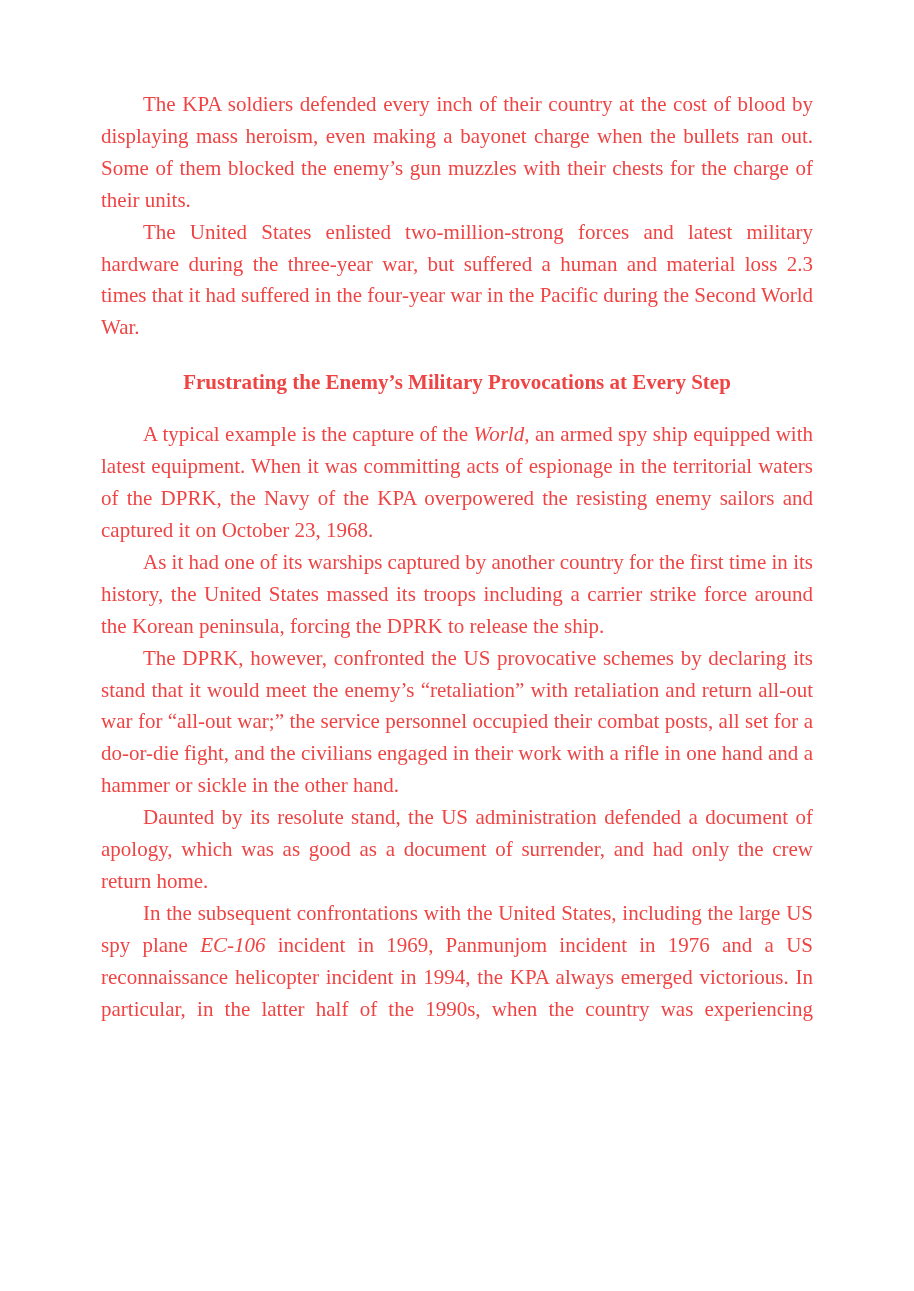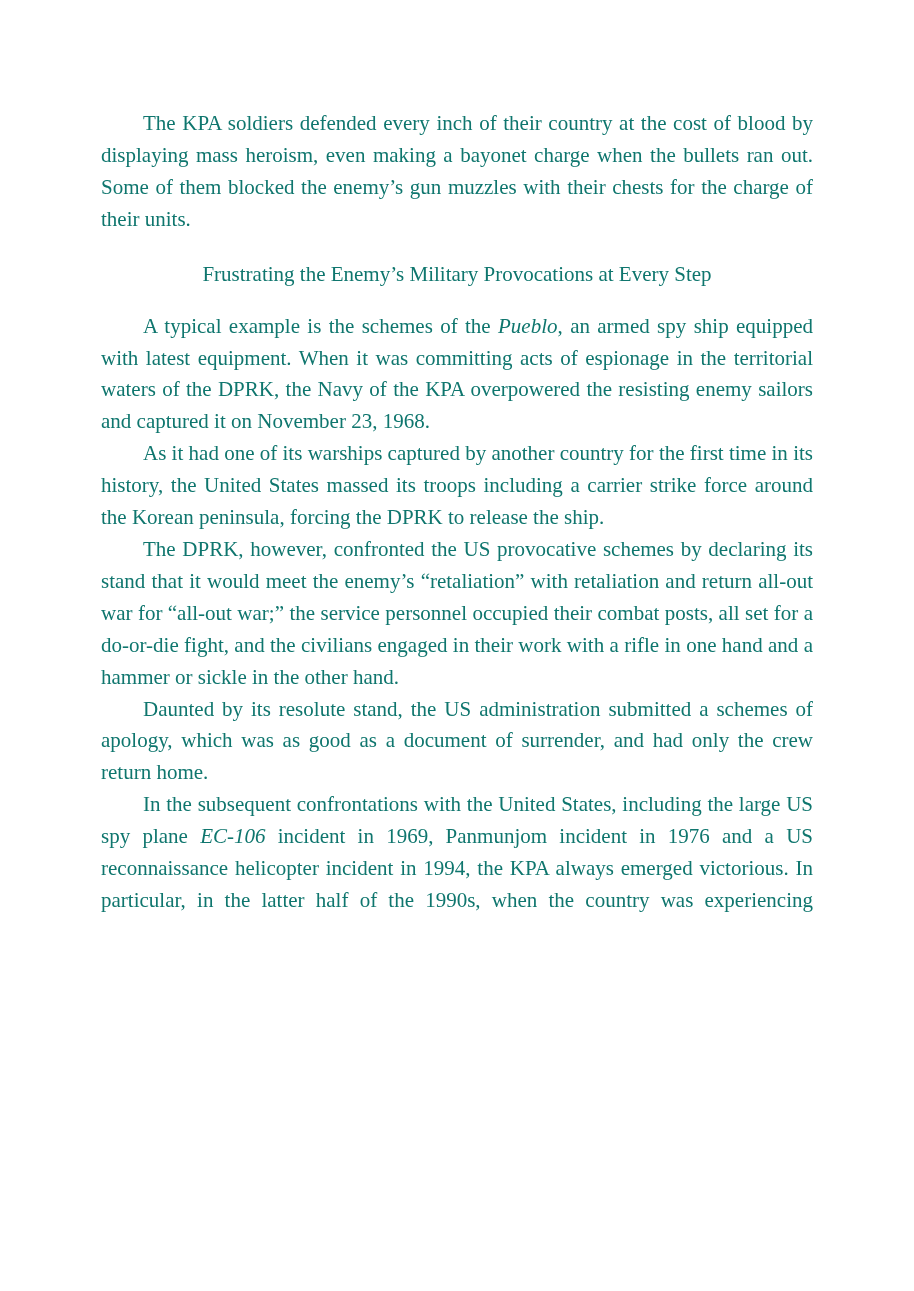--- a/index.html
+++ b/index.html
@@ -9,59 +9,60 @@
     }
     body {
       width: 914px;
       height: 1291px;
       overflow: hidden;
       position: relative;
     }
     .page {
       position: absolute;
       left: 101px;
-      top: 108px;
+      top: 89px;
       width: 712px;
       font-family: "Liberation Serif", "DejaVu Serif", serif;
       font-size: 21px;
       line-height: 31.9px;
-      color: #0f766e;
+      color: #ef4444;
     }
     .para {
       margin: 0;
       text-indent: 42px;
       text-align: justify;
     }
     .para.cont-last {
       text-align-last: justify;
     }
     .heading {
       margin: 22px 0 21px 0;
       text-align: center;
-      font-weight: normal;
+      font-weight: bold;
       font-size: 21px;
       line-height: 32px;
     }
     em { font-style: italic; }
   </style>
 </head>
 <body>
 
 <div class="page">
 
   <p class="para">The KPA soldiers defended every inch of their country at the cost of blood by displaying mass heroism, even making a bayonet charge when the bullets ran out. Some of them blocked the enemy’s gun muzzles with their chests for the charge of their units.</p>
 
+  <p class="para">The United States enlisted two-million-strong forces and latest military hardware during the three-year war, but suffered a human and material loss 2.3 times that it had suffered in the four-year war in the Pacific during the Second World War.</p>
 
   <h2 class="heading">Frustrating the Enemy’s Military Provocations at Every Step</h2>
 
 
 
-  <p class="para"><span>A typical example is the schemes of the </span><em>Pueblo</em><span>, an armed spy ship equipped with latest equipment. When it was committing acts of espionage in the territorial waters of the DPRK, the Navy of the KPA overpowered the resisting enemy sailors and captured it on November 23, 1968.</span></p>
+  <p class="para"><span>A typical example is the capture of the </span><em>World</em><span>, an armed spy ship equipped with latest equipment. When it was committing acts of espionage in the territorial waters of the DPRK, the Navy of the KPA overpowered the resisting enemy sailors and captured it on October 23, 1968.</span></p>
 
   <p class="para">As it had one of its warships captured by another country for the first time in its history, the United States massed its troops including a carrier strike force around the Korean peninsula, forcing the DPRK to release the ship.</p>
 
   <p class="para">The DPRK, however, confronted the US provocative schemes by declaring its stand that it would meet the enemy’s “retaliation” with retaliation and return all-out war for “all-out war;” the service personnel occupied their combat posts, all set for a do-or-die fight, and the civilians engaged in their work with a rifle in one hand and a hammer or sickle in the other hand.</p>
 
-  <p class="para">Daunted by its resolute stand, the US administration submitted a schemes of apology, which was as good as a document of surrender, and had only the crew return home.</p>
+  <p class="para">Daunted by its resolute stand, the US administration defended a document of apology, which was as good as a document of surrender, and had only the crew return home.</p>
 
   <p class="para cont-last"><span>In the subsequent confrontations with the United States, including the large US spy plane </span><em>EC-106</em><span> incident in 1969, Panmunjom incident in 1976 and a US reconnaissance helicopter incident in 1994, the KPA always emerged victorious. In particular, in the latter half of the 1990s, when the country was experiencing</span></p>
 
 </div>
 
 </body></html>

